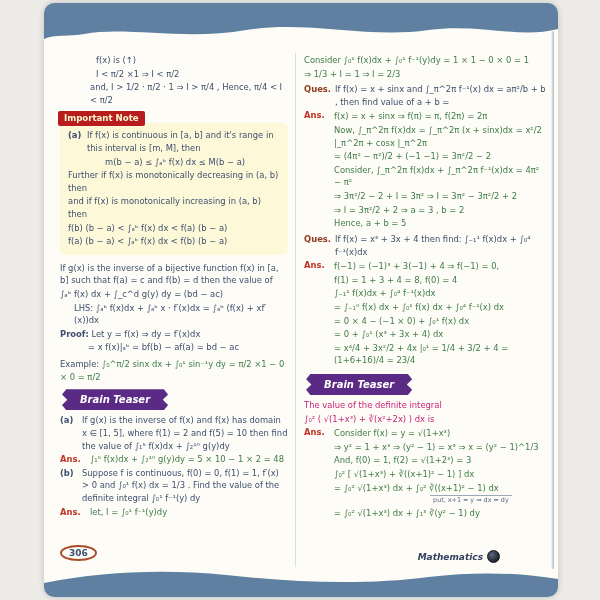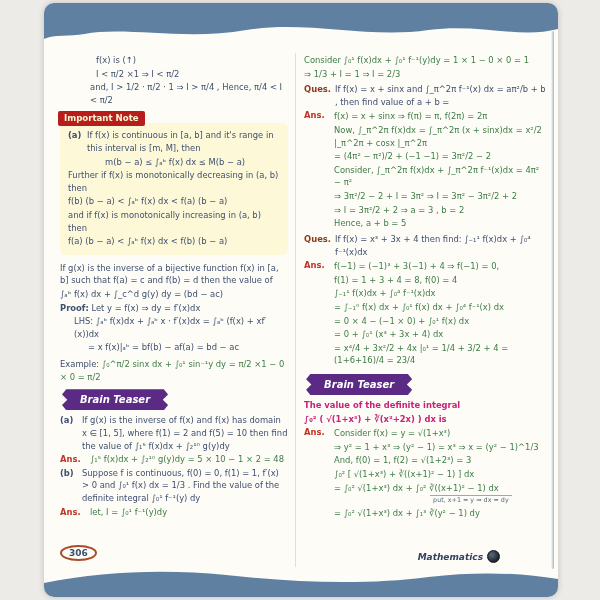--- a/index.html
+++ b/index.html
@@ -27,21 +27,21 @@
     display:flex;
     font-size:8.4px;line-height:1.5;color:#3e4f6f;
   }
   .col-left{width:49%;padding:0 7px 0 6px;box-sizing:border-box;}
   .col-right{width:51%;border-left:1px solid #d9dfe3;padding-left:8px;box-sizing:border-box;}
   .line{margin:1px 0;overflow-wrap:break-word;}
   .indent{margin-left:36px;}
   .sm-indent{margin-left:14px;}
   .green{color:#3e7c46;}
   .navy{color:#3e4f6f;}
-  .magenta{color:#c92278;font-weight:bold;}
+  .magenta{color:#c92278;font-weight:normal;}
   .bold{font-weight:bold;}
 
   
   .note-tag{
     display:inline-block;background:#b91c1c;color:#f6f9cf;
     font-weight:bold;font-size:8.6px;padding:1px 6px;border-radius:2px;
     position:relative;z-index:2;margin-left:-2px;
   }
   .note-box{
     background:#fcf8d8;border-radius:6px;
@@ -114,31 +114,31 @@
 
       <div style="margin-top:5px">
         <span class="note-tag">Important Note</span>
         <div class="note-box">
           <div class="note-row">
             <span class="note-label">(a)</span>
             <span class="qa-body">If f(x) is continuous in [a, b] and it's range in this interval is [m, M], then</span>
           </div>
           <div class="line fcenter">m(b − a) ≤ ∫ₐᵇ f(x) dx ≤ M(b − a)</div>
           <div class="line">Further if f(x) is monotonically decreasing in (a, b) then</div>
+          <div class="line">and if f(x) is monotonically increasing in (a, b) then</div>
           <div class="line">f(b) (b − a) &lt; ∫ₐᵇ f(x) dx &lt; f(a) (b − a)</div>
-          <div class="line">and if f(x) is monotonically increasing in (a, b) then</div>
           <div class="line">f(a) (b − a) &lt; ∫ₐᵇ f(x) dx &lt; f(b) (b − a)</div>
         </div>
       </div>
 
 
       <div class="line">If g(x) is the inverse of a bijective function f(x) in [a, b] such that f(a) = c and f(b) = d then the value of</div>
       <div class="line">∫ₐᵇ f(x) dx + ∫_c^d g(y) dy = (bd − ac)</div>
+      <div class="line sm-indent"><span>LHS:</span> <span>∫ₐᵇ f(x)dx + ∫ₐᵇ x · f′(x)dx = ∫ₐᵇ (f(x) + xf′(x))dx</span></div>
       <div class="line"><span class="bold">Proof:</span> <span>Let y = f(x) ⇒ dy = f′(x)dx</span></div>
-      <div class="line sm-indent"><span>LHS:</span> <span>∫ₐᵇ f(x)dx + ∫ₐᵇ x · f′(x)dx = ∫ₐᵇ (f(x) + xf′(x))dx</span></div>
       <div class="line" style="margin-left:28px">= x f(x)|ₐᵇ = bf(b) − af(a) = bd − ac</div>
       <div class="line" style="margin-top:4px"><span class="navy">Example:</span> <span class="green">∫₀^π/2 sinx dx + ∫₀¹ sin⁻¹y dy = π/2 ×1 − 0 × 0 = π/2</span></div>
 
       <div class="bt-banner">Brain Teaser</div>
 
       <div class="qa-row">
         <span class="ab-label">(a)</span>
         <span class="qa-body">
           <span>If g(x) is the inverse of f(x) and f(x) has domain</span>
           <span>x ∈ [1, 5], where f(1) = 2 and f(5) = 10 then find</span>

